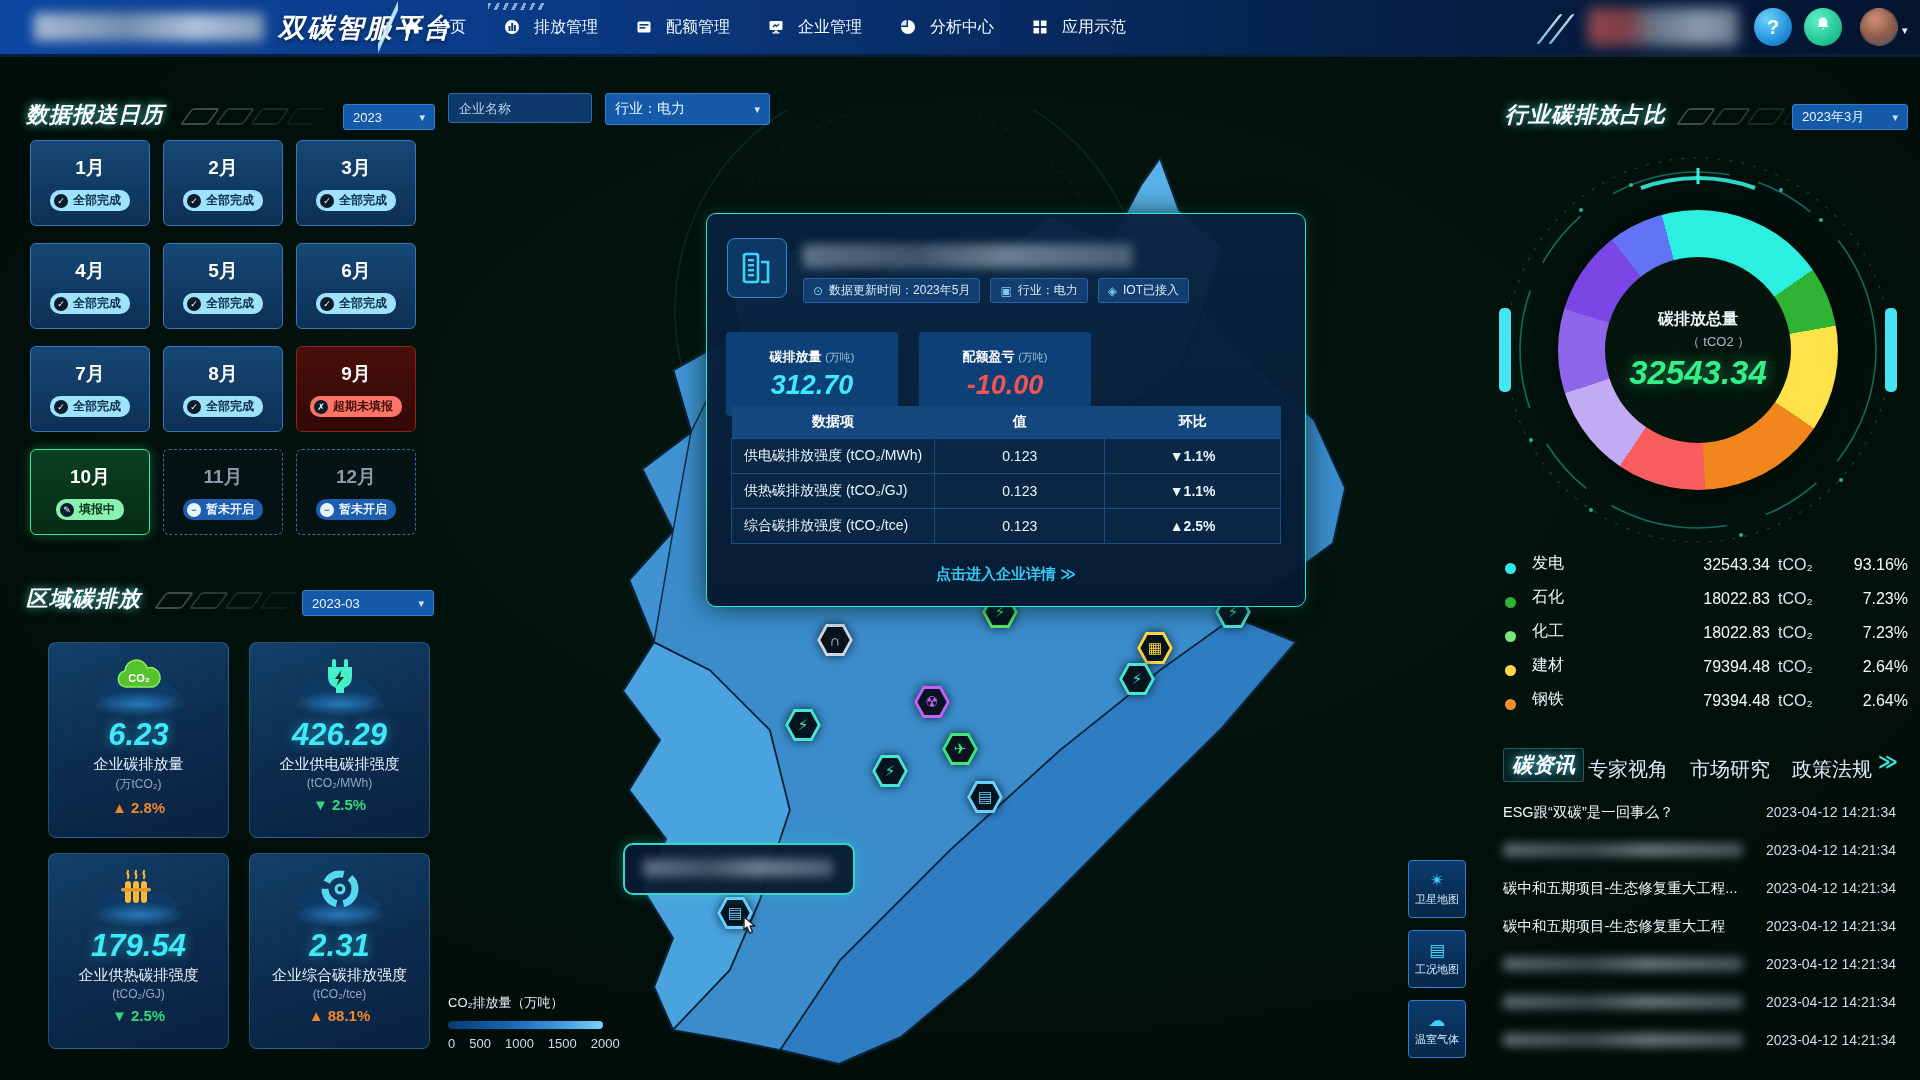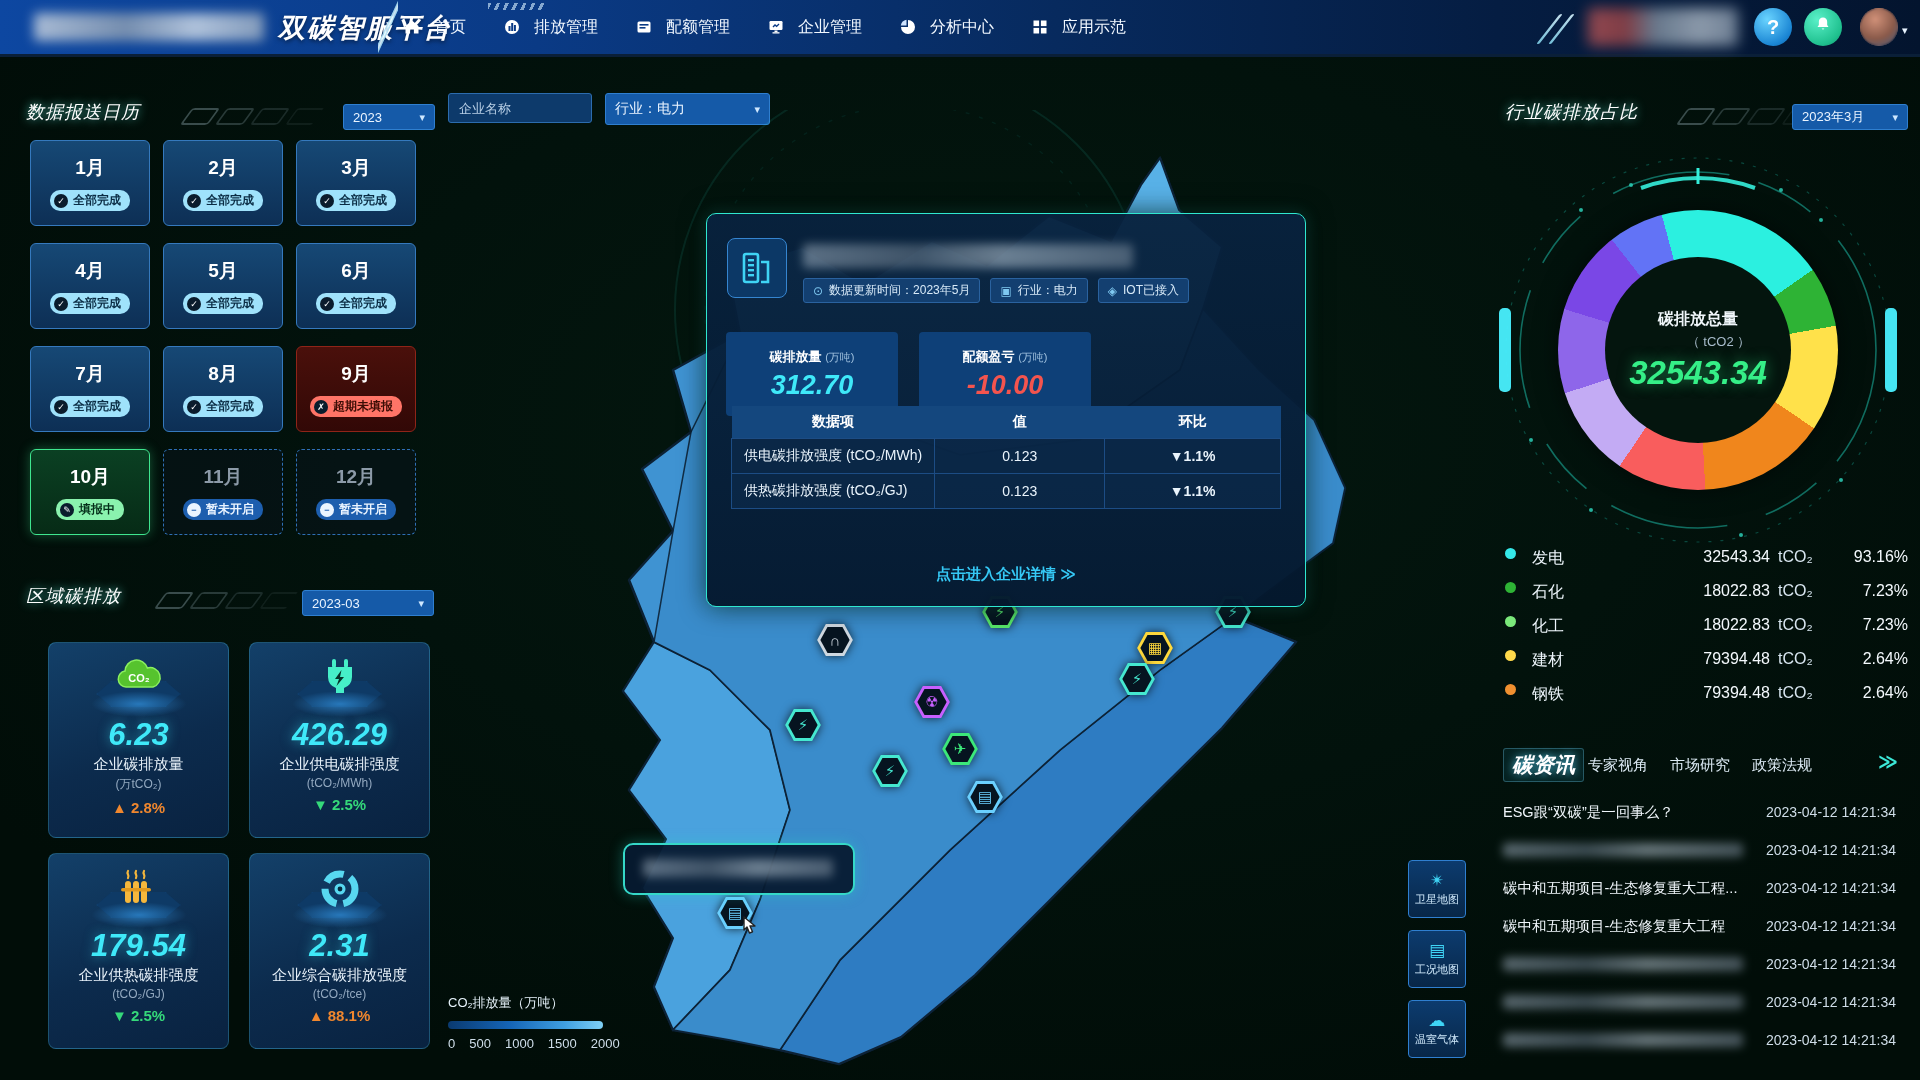--- a/index.html
+++ b/index.html
@@ -24,21 +24,21 @@
   .dslash{position:absolute;top:14px;width:3px;height:30px;background:linear-gradient(#d8f4ff,#7fd0e8);transform:skewX(-38deg);border-radius:2px;opacity:.9}
   .hdr-blur{position:absolute;left:1588px;top:8px;width:150px;height:38px;border-radius:4px;
     background:linear-gradient(90deg,#c05858 0%,#a84848 25%,#8898a8 45%,#b8c4d0 75%,#90a0b2 100%);filter:blur(7px);opacity:.75;}
   .circle-btn{position:absolute;top:8px;width:38px;height:38px;border-radius:50%;display:flex;align-items:center;justify-content:center;cursor:pointer;}
   .help-btn{left:1754px;background:radial-gradient(circle at 35% 30%,#6ad4ff,#1b86d4 70%,#0d5ca0);font-weight:800;font-size:20px;color:#fff;}
   .bell-btn{left:1804px;background:radial-gradient(circle at 35% 30%,#5af0c8,#1fc08e 70%,#0f8f68);}
   .avatar{left:1860px;background:radial-gradient(circle at 40% 30%,#d09078,#8a5a4a 55%,#41597d);overflow:hidden;}
   .avatar::after{content:"";position:absolute;inset:0;backdrop-filter:blur(1px);}
   .caret{position:absolute;left:1902px;top:24px;color:#e8f4ff;font-size:11px;}
   
-  .p-title{position:absolute;font-size:18px;font-weight:400;font-style:italic;color:#ffffff;letter-spacing:1px;
+  .p-title{position:absolute;font-size:22px;font-weight:700;font-style:italic;color:#ffffff;letter-spacing:1px;
     text-shadow:0 0 10px rgba(90,240,220,.85),0 2px 3px rgba(0,0,0,.6);white-space:nowrap;}
   .deco{position:absolute;display:flex;gap:7px;}
   .deco i{width:24px;height:13px;border:2px solid rgba(150,175,185,.38);border-radius:3px;transform:skewX(-36deg);}
   .deco i:nth-child(2){opacity:.7}.deco i:nth-child(3){opacity:.45}.deco i:nth-child(4){opacity:.25;border-right-color:transparent;}
   .select{position:absolute;background:#155aa8;border:1px solid #2f7fd0;border-radius:3px;color:#eaf4ff;
     font-size:13px;display:flex;align-items:center;justify-content:space-between;padding:0 9px;cursor:pointer;}
   .select .chev{font-size:11px;color:#cfe8ff;margin-left:8px;}
   
   .cal-grid{position:absolute;left:30px;top:140px;display:grid;grid-template-columns:repeat(3,120px);grid-auto-rows:86px;gap:17px 13px;}
   .mcard{border-radius:6px;display:flex;flex-direction:column;align-items:center;justify-content:center;gap:9px;cursor:pointer;}
@@ -122,31 +122,31 @@
   .donut-zone{position:absolute;left:1503px;top:160px;width:390px;height:380px;}
   .ringsvg{position:absolute;left:-12px;top:-20px;}
   .donut{position:absolute;left:55px;top:50px;width:280px;height:280px;border-radius:50%;
     box-shadow:0 0 24px rgba(0,0,0,.5);}
   .donut-hole{position:absolute;left:102px;top:97px;width:186px;height:186px;border-radius:50%;background:#04150e;
     display:flex;flex-direction:column;align-items:center;justify-content:center;gap:3px;}
   .dh1{font-size:16px;color:#f0f6fa;font-weight:700;}
   .dh2{font-size:13px;color:#a8bccb;margin-left:41px;}
   .dh3{font-size:33px;font-weight:800;font-style:italic;color:#35ef87;text-shadow:0 0 14px rgba(50,240,135,.5);}
   .ind-legend{position:absolute;left:1505px;top:548px;display:flex;flex-direction:column;gap:8px;font-size:16px;}
-  .il-row{display:flex;align-items:flex-start;height:26px;}
+  .il-row{display:flex;align-items:flex-end;height:26px;}
   .il-dot{width:11px;height:11px;border-radius:50%;margin-right:16px;}
   .il-name{width:110px;color:#eef6fc;}
   .il-val{width:128px;text-align:right;color:#f4f9fd;}
   .il-unit{width:52px;margin-left:8px;color:#d8e6f0;}
   .il-pct{width:78px;text-align:right;color:#f4f9fd;}
   
   .news-title{position:absolute;left:1503px;top:748px;padding:2px 8px;font-size:21px;font-weight:900;font-style:italic;color:#fff;
     background:rgba(40,180,230,.10);border:1px solid rgba(120,220,255,.3);border-radius:3px;
     text-shadow:0 0 10px rgba(90,220,255,.9),0 2px 2px rgba(0,0,0,.7);}
-  .news-tabs{position:absolute;left:1588px;top:756px;display:flex;gap:22px;font-size:15px;color:#dceaf4;}
+  .news-tabs{position:absolute;left:1588px;top:756px;display:flex;gap:22px;font-size:20px;color:#dceaf4;}
   .news-tabs span{cursor:pointer;}
   .news-more{position:absolute;left:1878px;top:750px;color:#3ce8d8;font-size:19px;font-weight:700;cursor:pointer;}
   .news-list{position:absolute;left:1503px;top:800px;width:393px;display:flex;flex-direction:column;gap:14px;}
   .n-row{display:flex;align-items:center;justify-content:space-between;height:24px;cursor:pointer;}
   .n-title{font-size:14.5px;color:#f0f6fb;max-width:248px;white-space:nowrap;overflow:hidden;text-overflow:ellipsis;}
   .n-redact{width:240px;height:14px;}
   .n-time{font-size:14px;color:#cfdde8;white-space:nowrap;}
 </style>
 </head>
 <body>
@@ -558,20 +558,25 @@
       <tbody>
         <tr>
           <td>供电碳排放强度 (tCO₂/MWh)</td>
             <td>0.123</td>
             <td class="tdn">▼1.1%</td>
         </tr>
         <tr>
           <td>供热碳排放强度 (tCO₂/GJ)</td>
             <td>0.123</td>
             <td class="tdn">▼1.1%</td>
+        </tr>
+        <tr>
+          <td>综合碳排放强度 (tCO₂/tce)</td>
+            <td>0.123</td>
+            <td class="tup">▲2.5%</td>
         </tr>
       </tbody>
     </table>
     <div class="pp-link">点击进入企业详情 ≫</div>
   </div>
 
   <div class="p-title" style="left:1505px;top:100px;">行业碳排放占比</div>
   <div class="deco" style="left:1682px;top:108px;">
       <i></i>
       <i></i>

